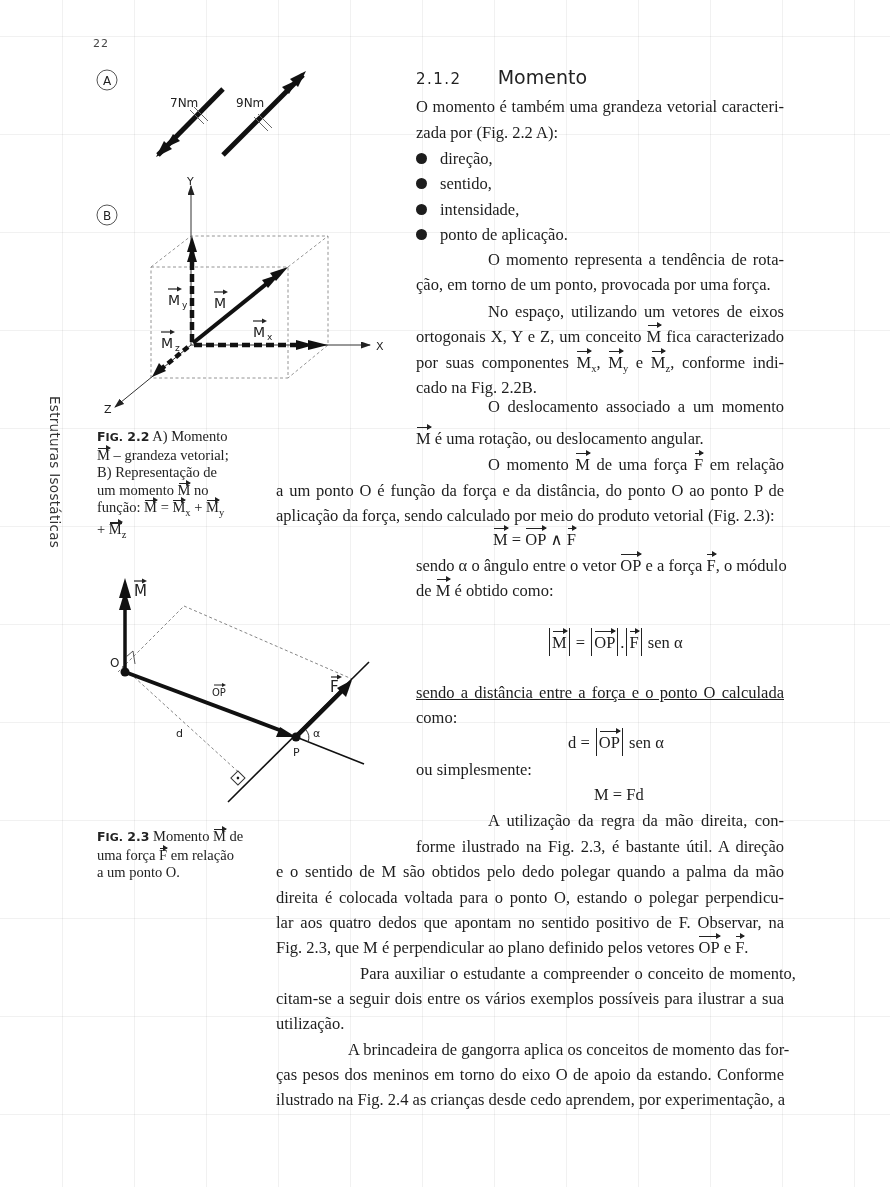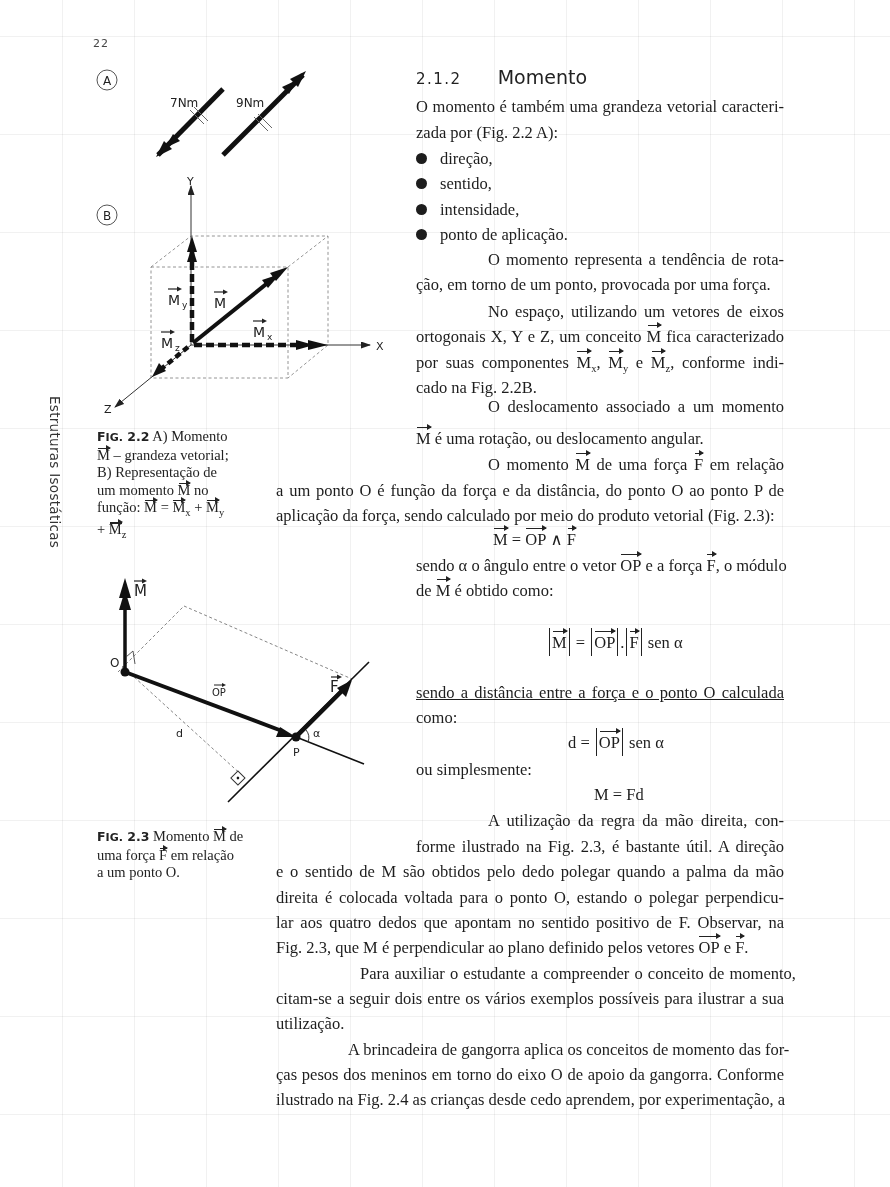--- a/index.html
+++ b/index.html
@@ -252,15 +252,15 @@
   <div class="line just" style="left:276px;top:859px;width:508px;">e o sentido de M são obtidos pelo dedo polegar quando a palma da mão</div>
   <div class="line just" style="left:276px;top:885px;width:508px;">direita é colocada voltada para o ponto O, estando o polegar perpendicu-</div>
   <div class="line just" style="left:276px;top:910px;width:508px;">lar aos quatro dedos que apontam no sentido positivo de F. Observar, na</div>
   <div class="line" style="left:276px;top:935px;"><span>Fig. 2.3, que M é perpendicular ao plano definido pelos vetores</span> <span class="vec">OP</span> <span>e</span> <span class="vec">F</span>.</div>
 
   <div class="line just" style="left:360px;top:961px;width:436px;">Para auxiliar o estudante a compreender o conceito de momento,</div>
   <div class="line just" style="left:276px;top:986px;width:508px;">citam-se a seguir dois entre os vários exemplos possíveis para ilustrar a sua</div>
   <div class="line" style="left:276px;top:1011px;">utilização.</div>
 
   <div class="line just" style="left:348px;top:1037px;width:436px;">A brincadeira de gangorra aplica os conceitos de momento das for-</div>
-  <div class="line just" style="left:276px;top:1062px;width:508px;">ças pesos dos meninos em torno do eixo O de apoio da gangorra. Conforme</div>
+  <div class="line just" style="left:276px;top:1062px;width:508px;">ças pesos dos meninos em torno do eixo O de apoio da estando. Conforme</div>
   <div class="line just" style="left:276px;top:1087px;width:508px;">ilustrado na Fig. 2.4 as crianças desde cedo aprendem, por experimentação, a</div>
 </div>
 
 </body></html>

